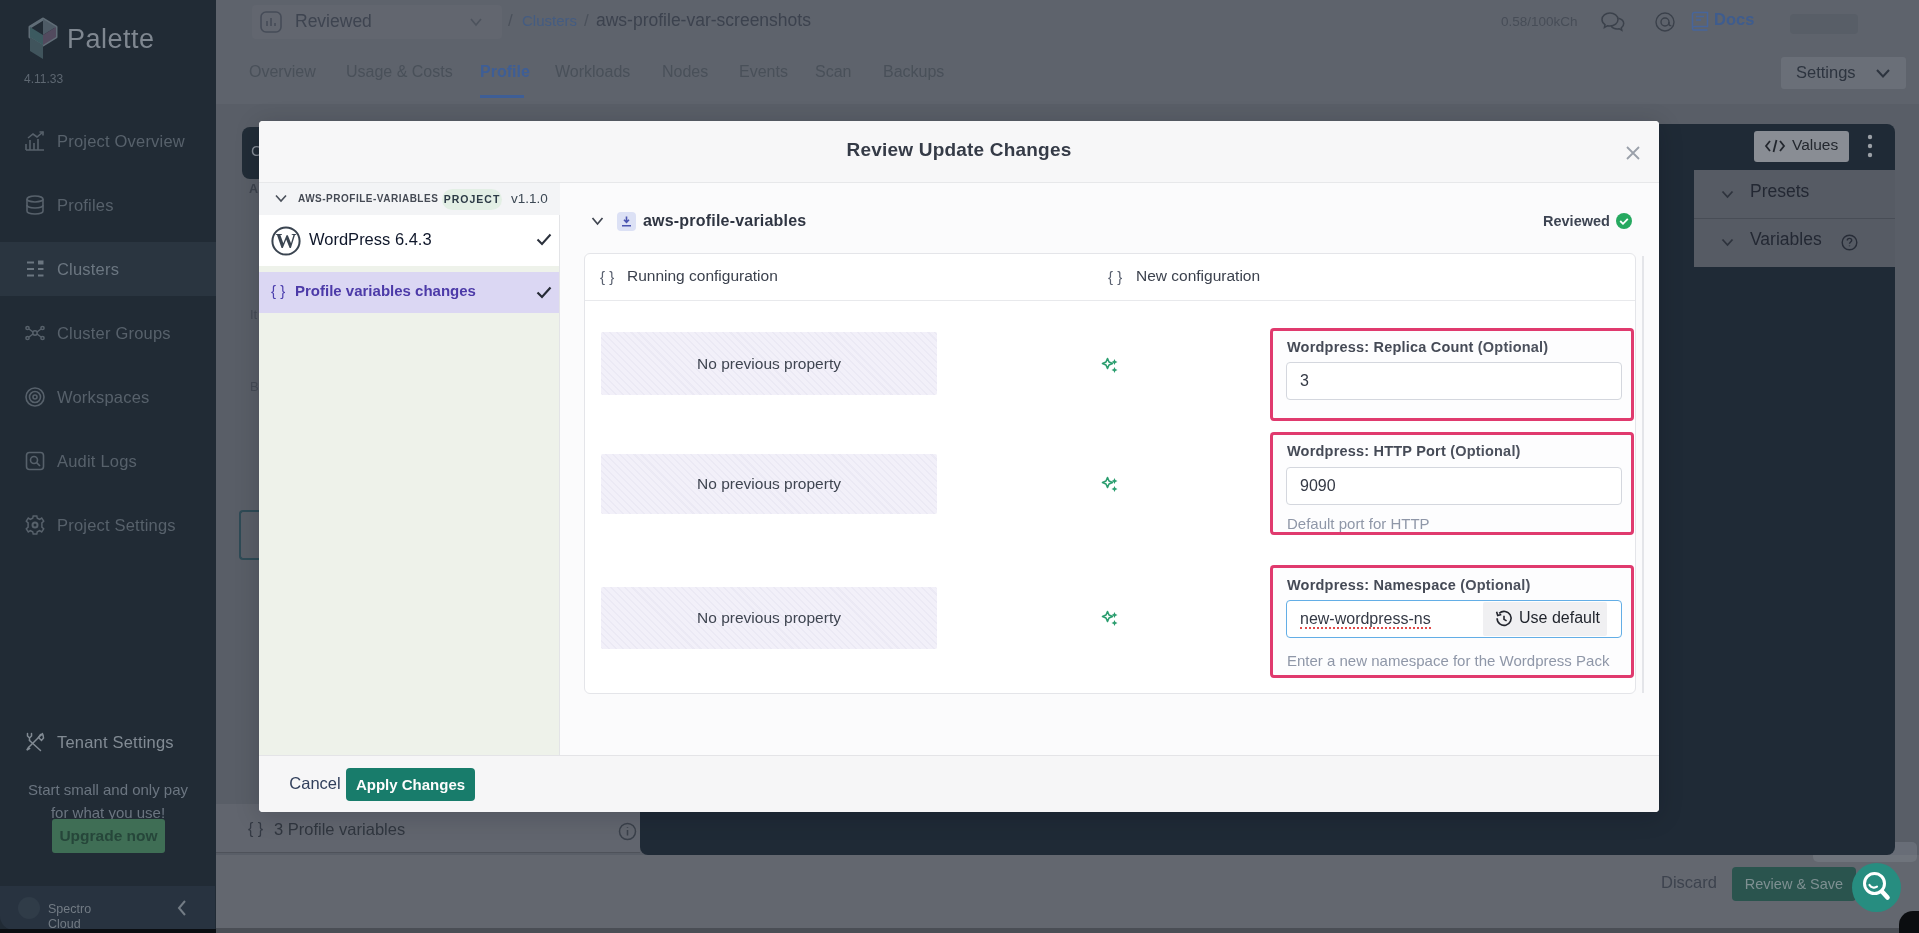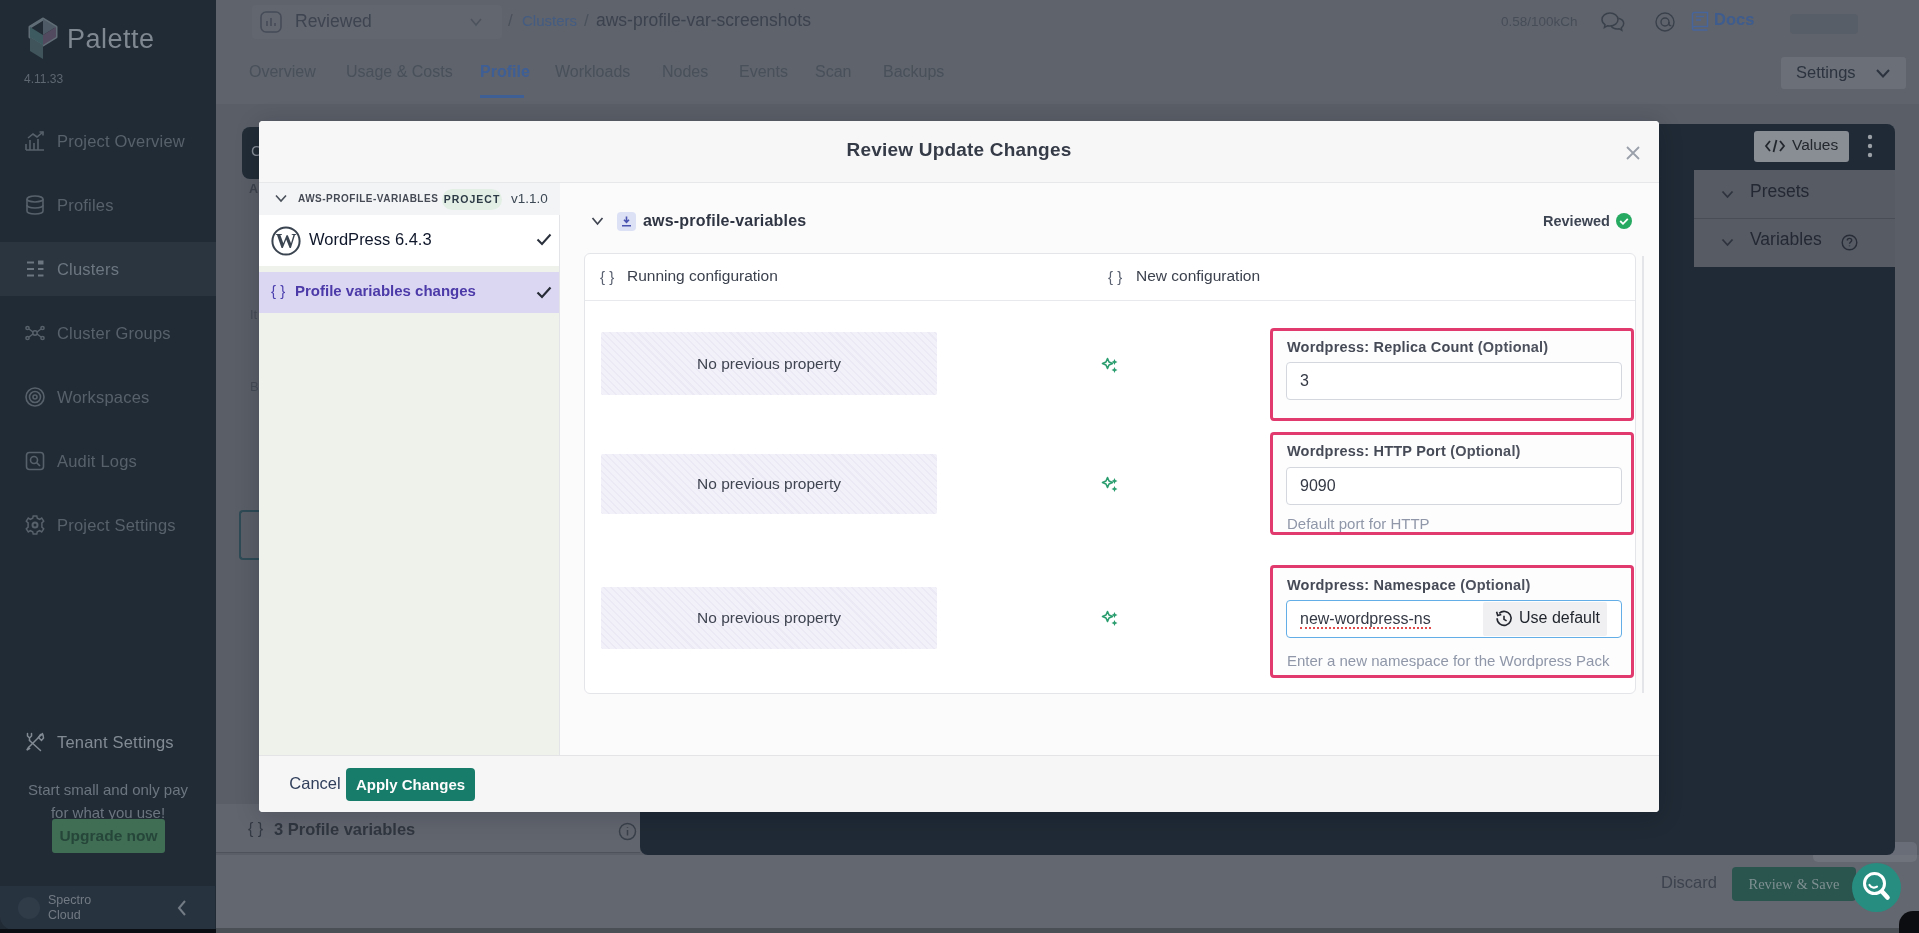--- a/index.html
+++ b/index.html
@@ -94,21 +94,21 @@
     <div class="abs" style="left:26px;top:23px;width:22px;height:52px;background:#212c37;border-radius:8px 0 0 8px;"></div>
     <div class="abs" style="left:35px;top:38px;font-size:15px;color:#848c95;">C</div>
     <div class="abs" style="left:33px;top:78px;font-size:12.5px;color:#3c424c;font-weight:bold;">A</div>
     <div class="abs" style="left:34px;top:203px;font-size:13px;color:#454b55;">It</div>
     <div class="abs" style="left:34px;top:275px;font-size:13px;color:#454b55;">B</div>
 
     <div class="abs" style="left:23px;top:406px;width:26px;height:50px;border:2px solid #2e4a55;border-right:none;border-radius:4px 0 0 4px;"></div>
 
     <div class="abs" style="left:0px;top:700px;width:424px;height:48px;background:#61656e;"></div>
     <div class="abs" style="left:32px;top:716px;font-size:16px;color:#343a44;">{ }</div>
-    <div class="abs" style="left:58px;top:716px;font-size:16.5px;color:#30363f;font-weight:bold;">3 Profile variables</div>
+    <div class="abs" style="left:58px;top:716px;font-size:16.5px;color:#30363f;">3 Profile variables</div>
     <svg class="abs" style="left:402px;top:718px" width="19" height="19" viewBox="0 0 19 19" fill="none" stroke="#3a404a" stroke-width="1.5">
         <circle cx="9.5" cy="9.5" r="8"></circle>
         <path d="M9.5 5.2 L9.5 6 M9.5 8 L9.5 13.5"></path>
       </svg>
     <div class="abs" style="left:0px;top:748px;width:424px;height:1px;background:#4e525a;"></div>
   </div>
   <div id="editor">
 
     <div class="abs" style="left:1114px;top:7px;width:95px;height:31px;background:#898d94;border-radius:3px;">
       <svg class="abs" style="left:10px;top:8px" width="22" height="14" viewBox="0 0 22 14" fill="none" stroke="#23272e" stroke-width="1.8">
@@ -134,21 +134,21 @@
       <span class="abs" style="left:56px;top:59px;font-size:17.5px;color:#232833;">Variables</span>
       <svg class="abs" style="left:147px;top:64px" width="17" height="17" viewBox="0 0 17 17" fill="none" stroke="#272c37" stroke-width="1.4">
           <circle cx="8.5" cy="8.5" r="7.3"></circle>
           <path d="M6.3 6.4 C6.3 5.1 7.3 4.4 8.5 4.4 C9.8 4.4 10.7 5.2 10.7 6.3 C10.7 8 8.5 8 8.5 9.8 M8.5 11.6 L8.5 12.3"></path>
         </svg>
     </div>
   </div>
   <div id="footer">
     <div class="abs" style="left:1597px;top:-13px;width:104px;height:20px;background:rgba(140,146,156,0.30);border-radius:5px;"></div>
     <div class="abs" style="left:1445px;top:18px;font-size:16.5px;color:#3d434e;">Discard</div>
-    <div class="abs" style="left:1516px;top:12px;width:124px;height:34px;background:#2a544e;border-radius:4px;color:#7e9092;font-size:14.5px;text-align:center;line-height:34px;font-family:Liberation Serif, serif;">Review &amp; Save</div>
+    <div class="abs" style="left:1516px;top:12px;width:124px;height:34px;background:#2a544e;border-radius:4px;color:#7e9092;font-size:14.5px;text-align:center;line-height:34px;">Review &amp; Save</div>
   </div>
 
   <div class="abs" style="left:1852px;top:863px;width:49px;height:49px;border-radius:50%;background:#278d80;z-index:20;">
     <svg class="abs" style="left:8px;top:7px" width="34" height="36" viewBox="0 0 34 36">
       <circle cx="14.5" cy="13.5" r="10" fill="none" stroke="#fff" stroke-width="3"></circle>
       <path d="M9.5 15 C11 17.6 14.5 18.4 17 16.7" fill="none" stroke="#fff" stroke-width="2.2" stroke-linecap="round"></path>
       <path d="M22 21.5 L27.5 27.5" stroke="#fff" stroke-width="4.6" stroke-linecap="round"></path>
     </svg>
   </div>
   <div class="abs" style="left:1899px;top:911px;width:20px;height:22px;background:#0b0d10;border-radius:14px 0 0 0;z-index:20;"></div>
@@ -230,21 +230,21 @@
           <path d="M18.5 2.5 L4.5 16.5 M4.5 16.5 L2.8 19.2 L5.5 17.5 Z"></path>
           <path d="M14.5 6.5 L17.5 9.5 L19.5 7 L19 4 L16.5 3.5 Z"></path>
         </svg>
       <span class="lbl">Tenant Settings</span>
     </div>
     <div class="abs" style="left:0;top:778px;width:216px;text-align:center;font-size:15px;color:#6b7580;line-height:23px;">Start small and only pay<br>for what you use!</div>
     <div class="abs" style="left:52px;top:819px;width:113px;height:34px;background:#3f6e55;border-radius:3px;color:#26463a;font-size:15.5px;font-weight:bold;text-align:center;line-height:34px;">Upgrade now</div>
   </div>
   <div id="sb-foot">
     <div class="abs" style="left:18px;top:11px;width:22px;height:22px;border-radius:50%;background:#303c48;"></div>
-    <div class="abs" style="left:48px;top:7px;font-size:12.5px;color:#727b84;line-height:15px;">Spectro<br>Cloud</div>
+    <div class="abs" style="left:48px;top:16px;font-size:12.5px;color:#727b84;line-height:15px;">Spectro<br>Cloud</div>
     <svg class="abs" style="left:176px;top:13px" width="12" height="18" viewBox="0 0 12 18" fill="none" stroke="#737c85" stroke-width="2">
         <path d="M9 2 L3 9 L9 16"></path>
       </svg>
   </div>
   <div id="sb-black"></div>
   <div id="modal">
 
     <div class="abs" style="left:0;top:0;width:1400px;height:62px;background:#f7f7f8;border-bottom:1px solid #e7e8ea;border-radius:4px 4px 0 0;"></div>
     <div class="abs" style="left:0;top:18px;width:1400px;text-align:center;font-size:19px;font-weight:bold;color:#353b47;letter-spacing:0.2px;">Review Update Changes</div>
     <svg class="abs" style="left:1366px;top:24px" width="16" height="16" viewBox="0 0 16 16" fill="none" stroke="#9aa0aa" stroke-width="1.8">

